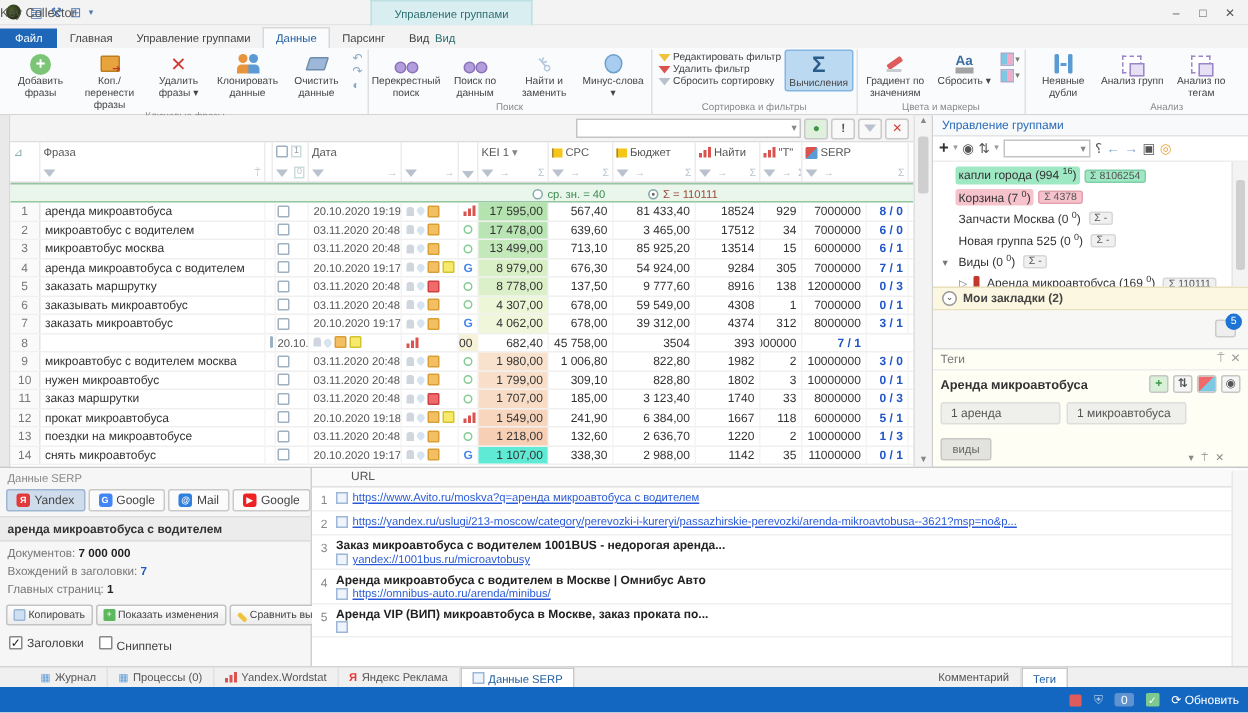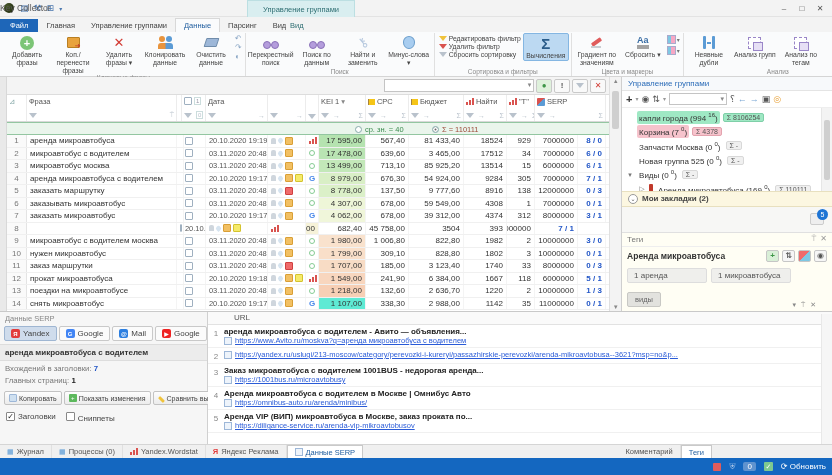--- a/index.html
+++ b/index.html
@@ -190,21 +190,21 @@
   .up-list { flex:1; overflow:hidden; }
   .uitem { display:flex; border-bottom:1px solid #f0f0f0; padding:2px 0; }
   .uitem .n { width:16px; text-align:center; color:#888; font-size:8px; padding-top:2px; flex:none; }
   .uitem .bd { flex:1; overflow:hidden; padding-right:4px; }
   .uitem .t { font-size:8px; color:#222; font-weight:bold; white-space:nowrap; overflow:hidden; }
   .uitem .u { font-size:7.5px; color:#2a5bd7; text-decoration:underline; white-space:nowrap; overflow:hidden; display:flex; align-items:center; gap:3px; }
   .pageic { width:8px; height:8px; border:1px solid #9db7d8; background:#eef4fb; flex:none; display:inline-block; }
   .up-scroll { position:absolute; right:0; top:2px; bottom:0; width:11px; background:#f6f6f6; border-left:1px solid #e8e8e8; }
 
   
-  .bottom-tabs { height:14px; background:#f0f0f0; border-top:1px solid #d5d5d5; display:flex; align-items:stretch; font-size:7.5px; color:#555; }
+  .bottom-tabs { height:14px; background:#f0f0f0; border-top:1px solid #d5d5d5; display:flex; align-items:stretch; font-size:7.5px; color:#555;padding-left:20px; }
   .btab { display:flex; align-items:center; gap:3px; padding:0 7px; border-right:1px solid #e0e0e0; white-space:nowrap; }
   .btab.active { background:#fff; color:#1e5c9e; border:1px solid #c9c9c9; border-bottom:none; }
   .btab .gic { color:#5b9bd5; font-size:7px; }
   .rc-tabs { margin-left:auto; display:flex; padding-right:120px; }
   .rc-tabs .btab.active { color:#1e5c9e; }
   .statusbar { height:17px; background:#1467c0; color:#fff; display:flex; align-items:center; padding:0 6px; font-size:8px; }
   .statusbar b { font-weight:bold; }
   .sb-left { display:flex; gap:10px; align-items:center;margin-top:34px; }
   .sb-right { margin-left:auto; display:flex; gap:8px; align-items:center; }
   .sb-ic { font-size:8px; }
@@ -1015,20 +1015,21 @@
             <span class="favsq" style="background: rgb(45, 127, 224);">@</span>
             <span>Mail</span>
           </div>
           <div class="sptab">
             <span class="favsq" style="background: rgb(238, 34, 34);">▶</span>
             <span>Google</span>
           </div>
         </div>
       <div class="sp-query">аренда микроавтобуса с водителем</div>
       <div class="sp-stats" id="serpstats">
+          <div class="sp-stat">Документов: <b>7 000 000</b></div>
           <div class="sp-stat">Вхождений в заголовки: <b class="blue">7</b></div>
           <div class="sp-stat">Главных страниц: <b>1</b></div>
         </div>
       <div class="sp-btns" id="serpbtns">
           <div class="spbtn">
             <span class="mi copy"></span>
             <span>Копировать</span>
           </div>
           <div class="spbtn">
             <span class="mi diff">+</span>
@@ -1048,21 +1049,20 @@
       <div class="up-icons">
         <span>▾</span>
         <span>⍑</span>
         <span>✕</span>
       </div>
       <div class="up-head">URL</div>
       <div class="up-list" id="urls">
           <div class="uitem">
             <div class="n">1</div>
             <div class="bd">
-              <div class="t">аренда микроавтобуса с водителем - Авито — объявления...</div>
               <div class="u">
                 <span class="pageic"></span>
                 <span>https://www.Avito.ru/moskva?q=аренда микроавтобуса с водителем</span>
               </div>
             </div>
           </div>
           <div class="uitem">
             <div class="n">2</div>
             <div class="bd">
               <div class="u">
@@ -1070,41 +1070,40 @@
                 <span>https://yandex.ru/uslugi/213-moscow/category/perevozki-i-kureryi/passazhirskie-perevozki/arenda-mikroavtobusa--3621?msp=no&amp;p...</span>
               </div>
             </div>
           </div>
           <div class="uitem">
             <div class="n">3</div>
             <div class="bd">
               <div class="t">Заказ микроавтобуса с водителем 1001BUS - недорогая аренда...</div>
               <div class="u">
                 <span class="pageic"></span>
-                <span>https://1001bus.ru/microavtobusy</span>
+                <span>yandex://1001bus.ru/microavtobusy</span>
               </div>
             </div>
           </div>
           <div class="uitem">
             <div class="n">4</div>
             <div class="bd">
               <div class="t">Аренда микроавтобуса с водителем в Москве | Омнибус Авто</div>
               <div class="u">
                 <span class="pageic"></span>
                 <span>https://omnibus-auto.ru/arenda/minibus/</span>
               </div>
             </div>
           </div>
           <div class="uitem">
             <div class="n">5</div>
             <div class="bd">
               <div class="t">Аренда VIP (ВИП) микроавтобуса в Москве, заказ проката по...</div>
               <div class="u">
                 <span class="pageic"></span>
-                <span>https://diligance-service.ru/arenda-vip-mikroavtobusov</span>
               </div>
             </div>
           </div>
         </div>
       <div class="up-scroll"></div>
     </div>
   </div>
 
   <div class="bottom-tabs" id="btabs">
       <div class="btab">

